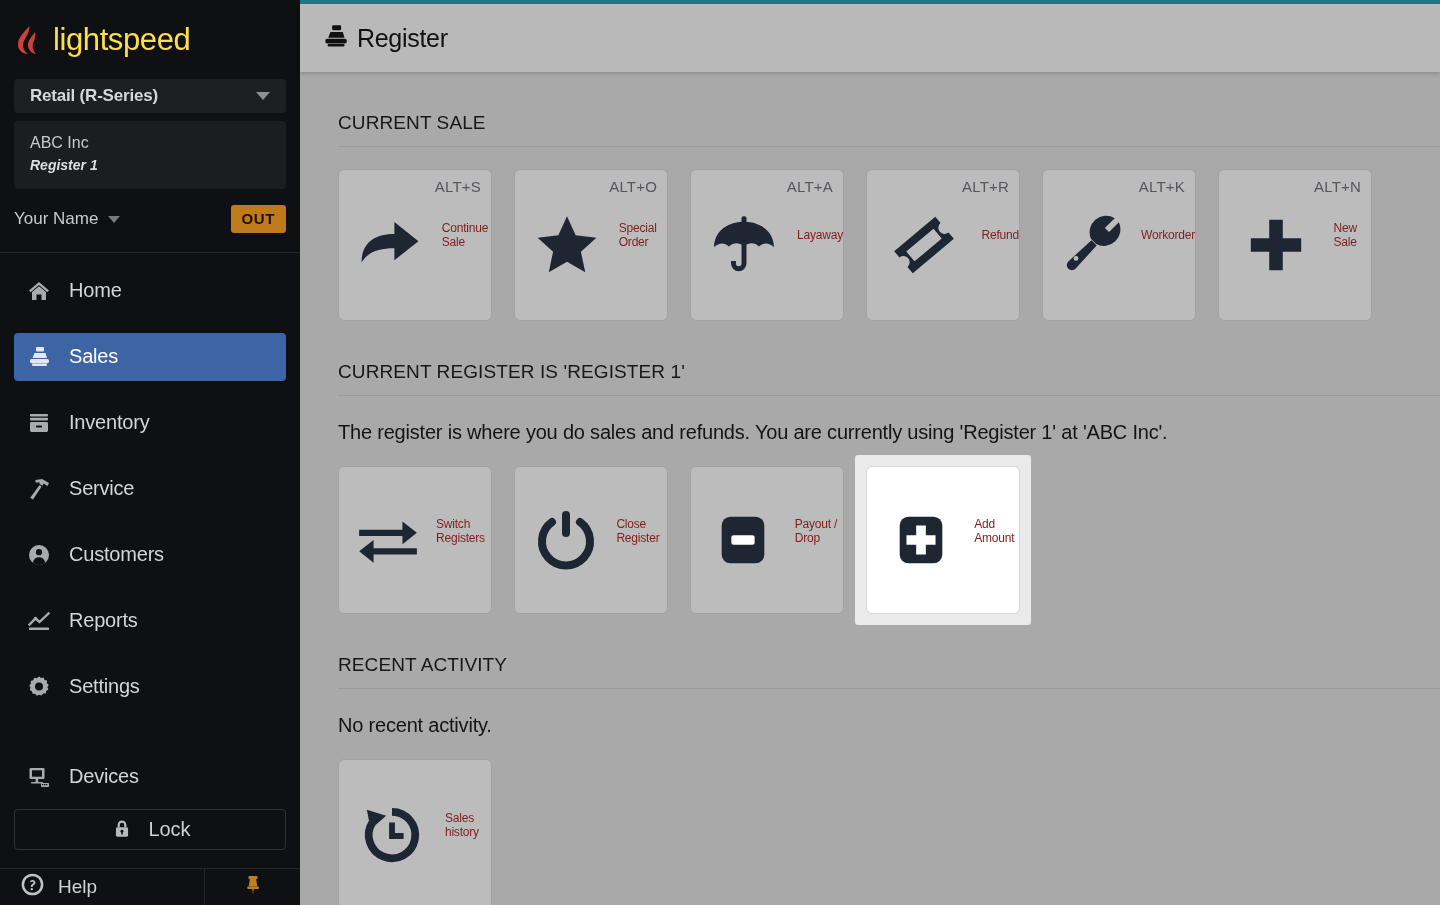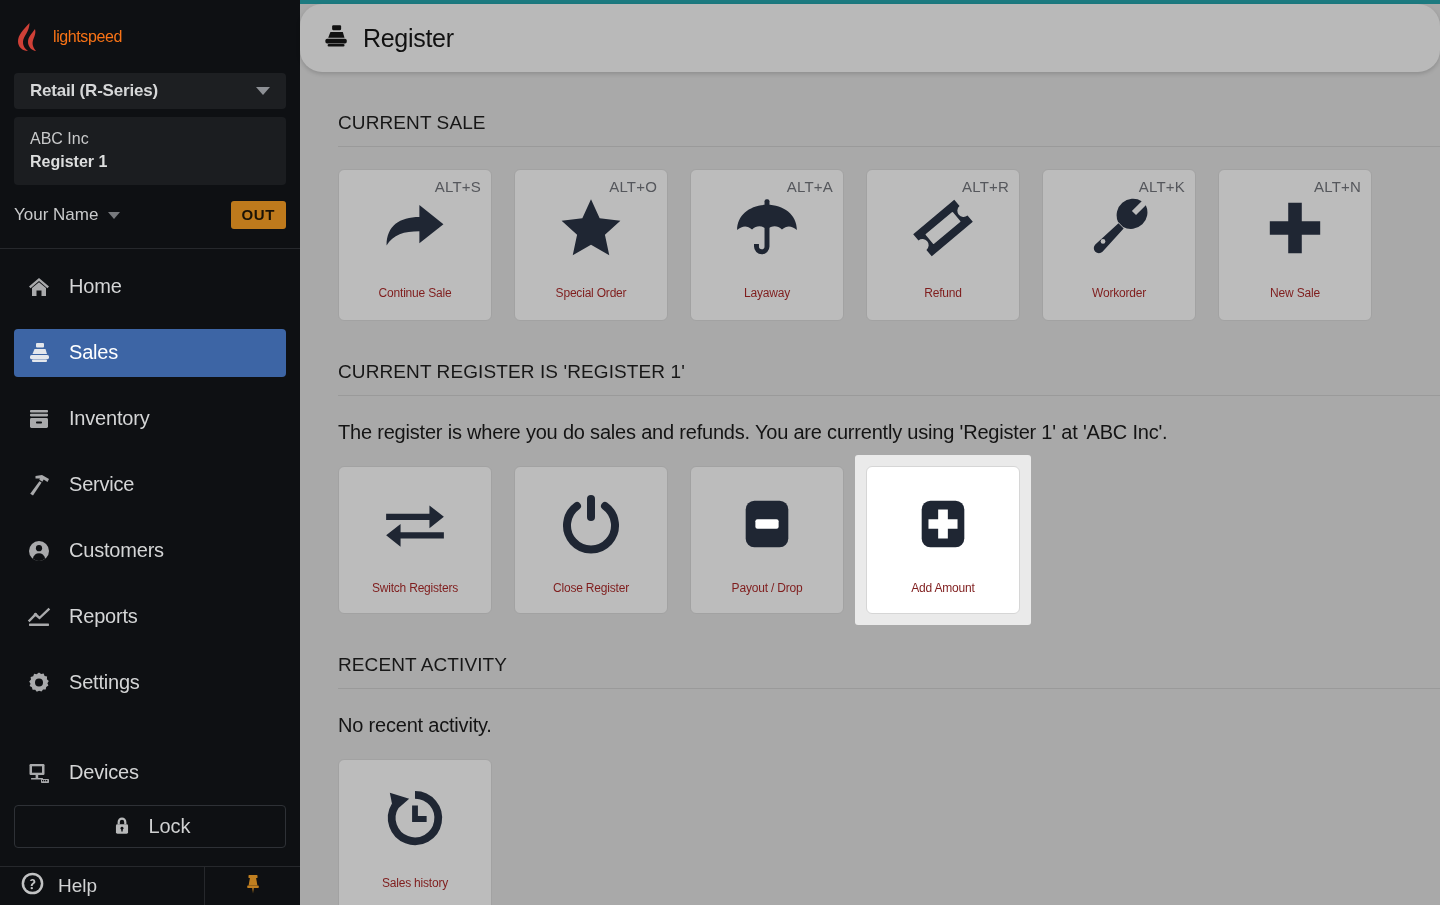--- a/index.html
+++ b/index.html
@@ -17,36 +17,36 @@
     background: #0e1013;
     display: flex; flex-direction: column;
     position: relative; flex: 0 0 300px;
   }
   .brand {
     display: flex; align-items: center; gap: 9px;
     padding: 22px 0 18px 16px;
   }
   .brand-mark { width: 28px; height: 30px; display:block; }
   .brand-name {
-    color: #f97316; font-size: 16px; letter-spacing: -0.4px; font-weight: 400;
+    color: #fde047; font-size: 31px; letter-spacing: -0.4px; font-weight: 400;
   }
   .shop-select {
     margin: 3px 14px 0 14px; height: 46px;
     background: #1d1f22; border-radius: 4px;
     display: flex; align-items: center; justify-content: space-between;
     padding: 0 16px 0 16px; cursor: pointer;
   }
   .shop-select-label { color: #d6d7d8; font-size: 17px; font-weight: 600; letter-spacing: -0.2px;}
   .caret { width:0;height:0;border-left:7px solid transparent;border-right:7px solid transparent;border-top:8px solid #8d9095;}
   .store-box {
     margin: 8px 14px 0 14px; padding: 10px 16px 12px 16px;
     background: #1b1d20; border-radius: 4px;
   }
   .store-name { color: #c9cacb; font-size: 16px; line-height: 23px; }
-  .register-name { color: #dddede; font-size: 16px; font-weight: 700; line-height: 23px; }
+  .register-name { color: #dddede; font-size: 14px; font-weight: 700; line-height: 23px; font-style: italic; }
   .user-row {
     display:flex; align-items:center; justify-content: space-between;
     margin: 16px 14px 0 14px; height: 34px;
   }
   .user-left { display:flex; align-items:center; gap: 10px; cursor: pointer;}
   .user-name { color: #c9cacb; font-size: 17px; }
   .caret-sm { width:0;height:0;border-left:6px solid transparent;border-right:6px solid transparent;border-top:7px solid #77797d;}
   .out-badge {
     background: #bf7a1c; color: #1a1206; font-weight: 700;
     font-size: 15px; letter-spacing: 0.6px;
@@ -85,39 +85,39 @@
     padding-left: 20px; border-right: 1px solid #26282c; cursor: pointer;
   }
   .help-label { color: #d2d3d4; font-size: 19px; }
   .pin-cell { width: 95px; display:flex; align-items:center; justify-content:center; cursor:pointer;}
 
   
   .main { flex: 1 1 auto; height: 905px; background: #a9a9a9; position: relative; }
   .accent-bar { height: 4px; background: #1c7a80; }
   .topbar {
     height: 68px; background: #b9b9b9;
-    display:flex; align-items:center; gap: 14px; padding-left: 22px;
+    display:flex; align-items:center; gap: 8px; padding-left: 22px;
     box-shadow: 0 2px 4px rgba(0,0,0,0.16);
-    position: relative; z-index: 3; border-radius: 22px;
+    position: relative; z-index: 3;
   }
   .topbar-title { font-size: 25px; color: #111; letter-spacing: -0.3px; }
 
   .content { padding: 0 0 0 38px; position: relative; }
   .section-head {
     font-size: 19px; color: #171717; letter-spacing: 0.1px;
     padding-top: 40px;
   }
   .section-rule { height:1px; background:#9a9a9a; margin-top: 12px; margin-right: 0; }
   .body-text { font-size: 20px; color: #141414; padding-top: 25px; letter-spacing: -0.2px;}
 
   .tile-row { display:flex; gap: 22px; padding-top: 22px; }
   .tile {
     width: 154px; height: 152px;
     background: #bcbcbc; border: 1px solid #a2a2a2; border-radius: 6px;
-    position: relative; display:flex; flex-direction: column;
+    position: relative; display:flex; flex-direction: row;
     align-items:center; cursor: pointer;
   }
   .tile-hot {
     position: absolute; top: 8px; right: 10px;
     font-size: 15px; color: #55575c; letter-spacing: 0.2px;
   }
   .tile-ico { flex: 1 1 auto; display:flex; align-items:center; justify-content:center; width:100%; }
   .tile-ico svg { display:block; }
   .tile-label { font-size: 12px; color: #7f1d1d; padding-bottom: 20px; letter-spacing:-0.2px;}
 

